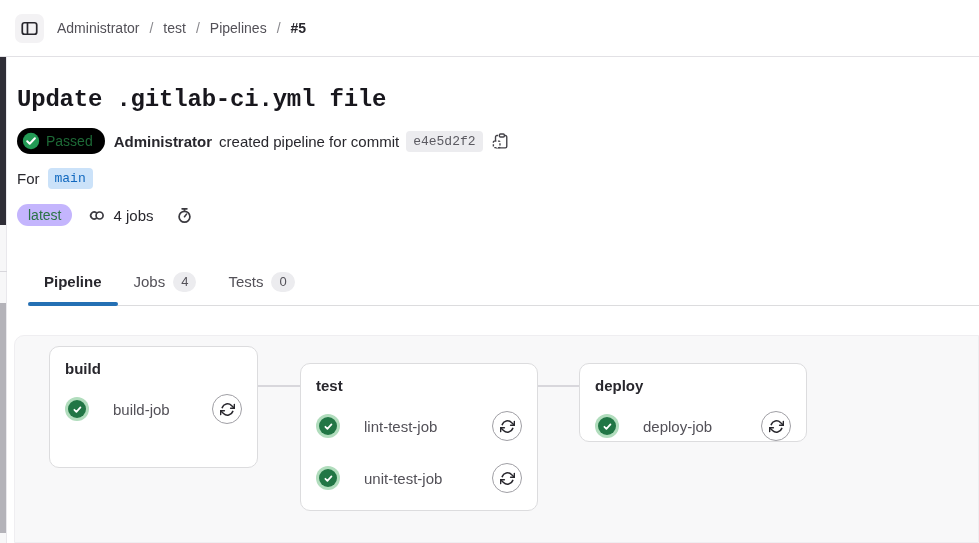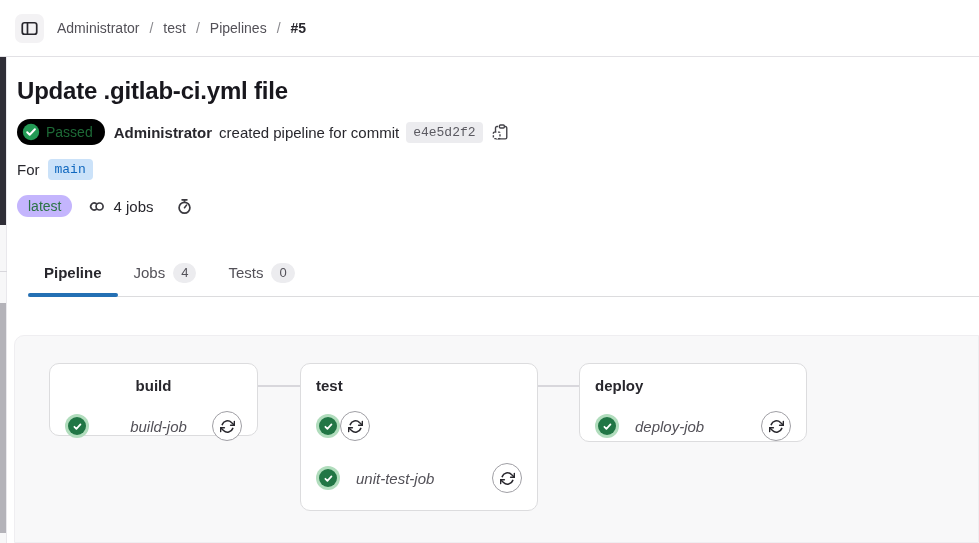--- a/index.html
+++ b/index.html
@@ -45,26 +45,27 @@
     background: #f7f7f8;
     border-right: 1px solid #e9e8ec;
   }
   .rail-dark  { position: absolute; left: 0; top: 0;   width: 6px; height: 168px; background: #2f2e37; }
   .rail-div   { position: absolute; left: 0; top: 214px; width: 7px; height: 1px; background: #d8d7dc; }
   .rail-thumb { position: absolute; left: 0; top: 246px; width: 6px; height: 230px; background: #b4b3b9; }
 
   
   .content { padding-left: 17px; }
   h1.page-title {
-    margin-top: 19px;
+    margin-top: 28px;
     font-size: 24px;
     line-height: 30px;
     font-weight: 700;
     color: #18171d;
     letter-spacing: -0.2px;
+    font-family: Liberation Mono, monospace;
   }
   .row { display: flex; align-items: center; }
   .status-row { margin-top: 13px; gap: 9px; }
   .badge-status {
     display: inline-flex; align-items: center; gap: 6px;
     background: #000000; color: #1d6936;
     border-radius: 14px;
     padding: 4px 12px 4px 5px;
     font-size: 14px; font-weight: 400;
   }
@@ -137,38 +138,38 @@
     border: 1px solid #efeef1;
     border-radius: 10px 0 0 0;
   }
   .stage-card {
     position: absolute;
     background: #ffffff;
     border: 1px solid #dcdcde;
     border-radius: 10px;
     padding: 12px 15px;
   }
-  .stage-build  { left: 34px;  top: 27px; width: 209px; height: 73px; text-align: center; }
+  .stage-build  { left: 34px;  top: 10px; width: 209px; height: 122px; }
   .stage-test   { left: 285px; top: 27px; width: 238px; height: 148px; }
   .stage-deploy { left: 564px; top: 27px; width: 228px; height: 79px; }
   .stage-title { font-size: 15px; font-weight: 700; color: #28272d; line-height: 20px; margin-bottom: 15px; }
   .job-row { display: flex; align-items: center; height: 30px; cursor: pointer; }
   .job-row + .job-row { margin-top: 22px; }
   .ci-status {
     width: 24px; height: 24px; border-radius: 50%;
     background: #b1ddbd;
     display: flex; align-items: center; justify-content: center;
     flex: none;
   }
   .ci-status .inner {
     width: 18px; height: 18px; border-radius: 50%;
     background: #217645;
     display: flex; align-items: center; justify-content: center;
   }
-  .job-name { margin-left: 16px; color: #535158; flex: 1 1 auto; font-style: italic; }
+  .job-name { margin-left: 24px; color: #535158; flex: 1 1 auto; }
   .retry-btn {
     width: 30px; height: 30px; border-radius: 50%;
     background: #ffffff;
     border: 1px solid #a09fa5;
     display: flex; align-items: center; justify-content: center;
     cursor: pointer;
     flex: none;
   }
   .connector {
     position: absolute;
@@ -310,20 +311,21 @@
   <div class="stage-card stage-test">
     <div class="stage-title">test</div>
     <div class="job-row">
       <span class="ci-status">
         <span class="inner">
           <svg width="11" height="11" viewBox="0 0 12 12">
             <path d="M2.6 6.3l2.2 2.2 4.4-4.8" stroke="#ffffff" stroke-width="1.9" fill="none" stroke-linecap="round" stroke-linejoin="round"></path>
           </svg>
         </span>
       </span>
+      <span class="job-name">lint-test-job</span>
       <button class="retry-btn">
         <span>
           <svg width="15" height="15" viewBox="0 0 24 24" fill="none" stroke="#28272d" stroke-width="2.4" stroke-linecap="round" stroke-linejoin="round">
             <polyline points="23 4 23 10 17 10"></polyline>
             <polyline points="1 20 1 14 7 14"></polyline>
             <path d="M3.51 9a9 9 0 0 1 14.85-3.36L23 10M1 14l4.64 4.36A9 9 0 0 0 20.49 15"></path>
           </svg>
         </span>
       </button>
     </div>

